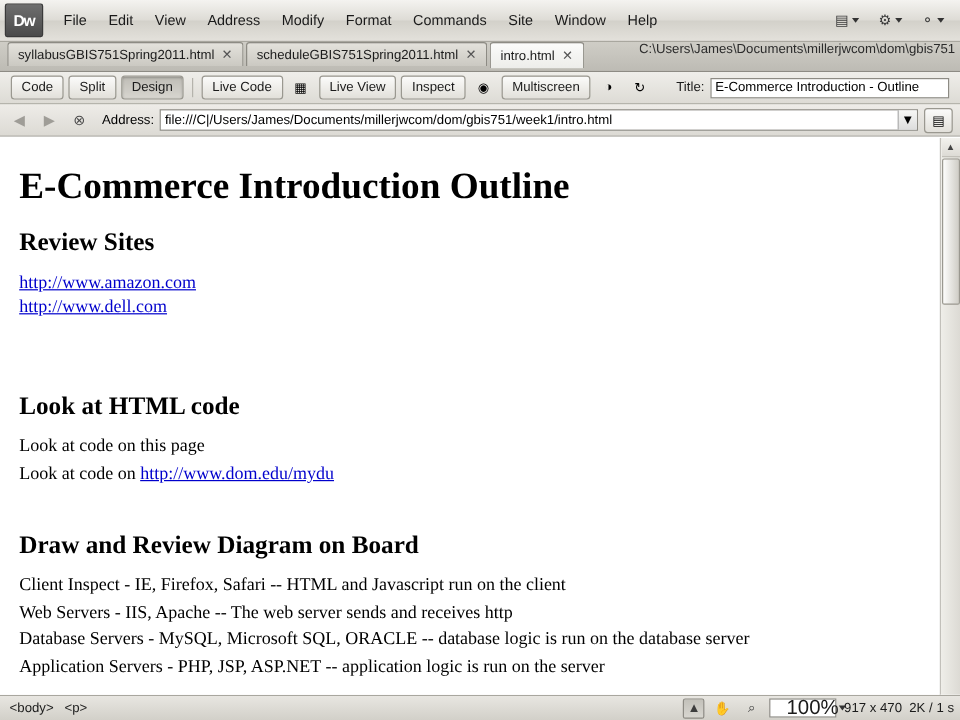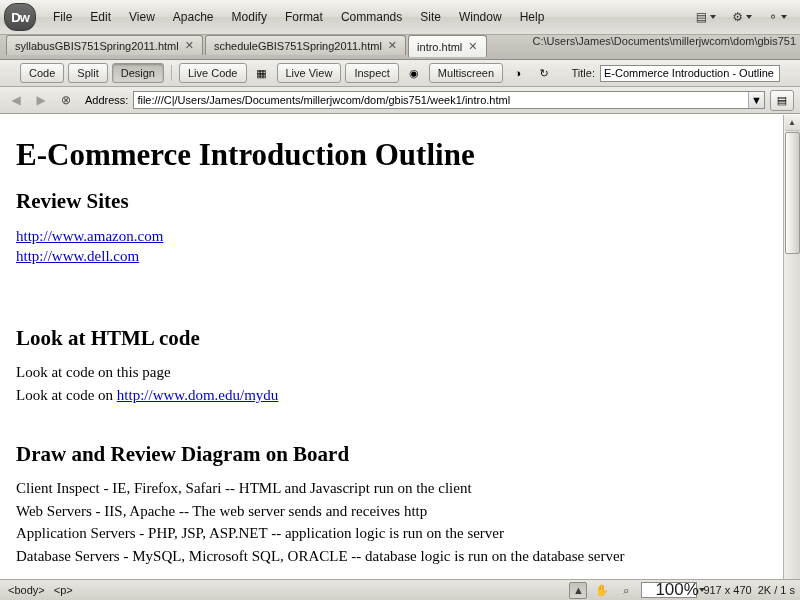--- a/index.html
+++ b/index.html
@@ -31,21 +31,21 @@
     align-items: center;
     background: linear-gradient(180deg, #f4f3f0 0%, #dedcd6 48%, #d3d1ca 52%, #e3e1db 100%);
     border-bottom: 1px solid #a9a79f;
     padding-left: 4px;
   }
   .dw-logo {
     width: 30px;
     height: 26px;
     background: linear-gradient(180deg, #6e6e6e 0%, #4a4a4a 100%);
     border: 1px solid #3a3a3a;
-    border-radius: 12px;
+    border-radius: 2px;
     color: #fff;
     font-weight: bold;
     font-size: 13px;
     display: flex;
     align-items: center;
     justify-content: center;
     letter-spacing: -1px;
     margin-right: 8px;
   }
   .menu-item {
@@ -117,21 +117,21 @@
     white-space: nowrap;
     overflow: hidden;
   }
 
   
   .toolbar {
     height: 26px;
     display: flex;
     align-items: center;
     gap: 4px;
-    padding: 0 20px;
+    padding: 0 9px;
     background: linear-gradient(180deg, #efeeea 0%, #dddbd5 100%);
     border-bottom: 1px solid #a9a79f;
   }
   .btn {
     height: 18px;
     display: flex;
     align-items: center;
     gap: 4px;
     padding: 0 8px;
     font-size: 11px;
@@ -146,21 +146,21 @@
   }
   .sep { width: 1px; height: 16px; background: #b5b3ac; margin: 0 3px; }
   .title-field-wrap {
     margin-left: auto;
     display: flex;
     align-items: center;
     gap: 5px;
   }
   .title-label { font-size: 11px; color: #1b1b1b; }
   .title-input {
-    width: 180px;
+    width: 199px;
     height: 17px;
     font-family: "Liberation Sans", sans-serif;
     font-size: 11px;
     padding: 0 3px;
     border: 1px solid #8d8b84;
     background: #fff;
     color: #000;
     box-sizing: border-box;
   }
   .icon-box {
@@ -336,21 +336,21 @@
 </head>
 <body>
 
 <div class="app">
 
   <div class="menubar">
     <div class="dw-logo">Dw</div>
     <div class="menu-item">File</div>
     <div class="menu-item">Edit</div>
     <div class="menu-item">View</div>
-    <div class="menu-item">Apache</div>
+    <div class="menu-item">Address</div>
     <div class="menu-item">Modify</div>
     <div class="menu-item">Format</div>
     <div class="menu-item">Commands</div>
     <div class="menu-item">Site</div>
     <div class="menu-item">Window</div>
     <div class="menu-item">Help</div>
 
     <div class="menubar-right">
       <div class="tool-drop">
         <span class="glyph">▤</span>
@@ -424,22 +424,22 @@
       </div>
       <div class="gap-lg"></div>
       <h2>Look at HTML code</h2>
       <p>Look at code on this page</p>
       <p>
         <span>Look at code on </span><a href="#">http://www.dom.edu/mydu</a>
       </p>
       <h2 class="spaced-top">Draw and Review Diagram on Board</h2>
       <p>Client Inspect - IE, Firefox, Safari -- HTML and Javascript run on the client</p>
       <p>Web Servers - IIS, Apache -- The web server sends and receives http</p>
+      <p>Database Servers - MySQL, Microsoft SQL, ORACLE -- database logic is run on the database server</p>
       <p>Application Servers - PHP, JSP, ASP.NET -- application logic is run on the server</p>
-      <p>Database Servers - MySQL, Microsoft SQL, ORACLE -- database logic is run on the database server</p>
 
     </div>
     <div class="vscroll">
       <div class="arrow">▲</div>
       <div class="thumb"></div>
     </div>
   </div>
 
   <div class="statusbar">
     <div class="tag-selector">

